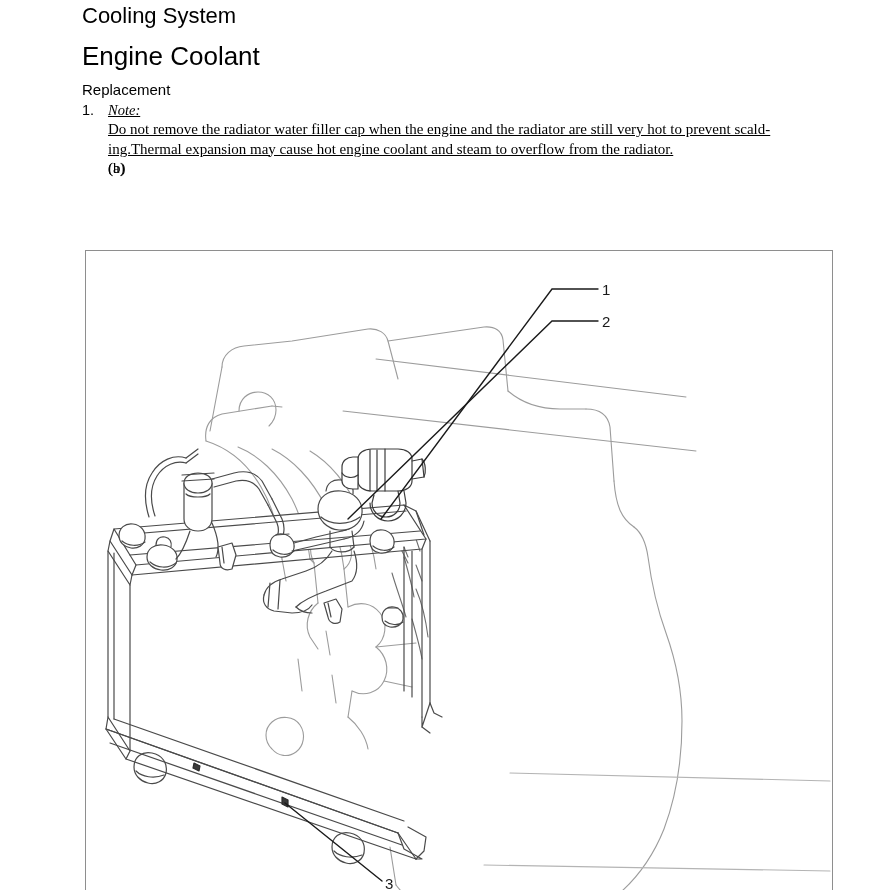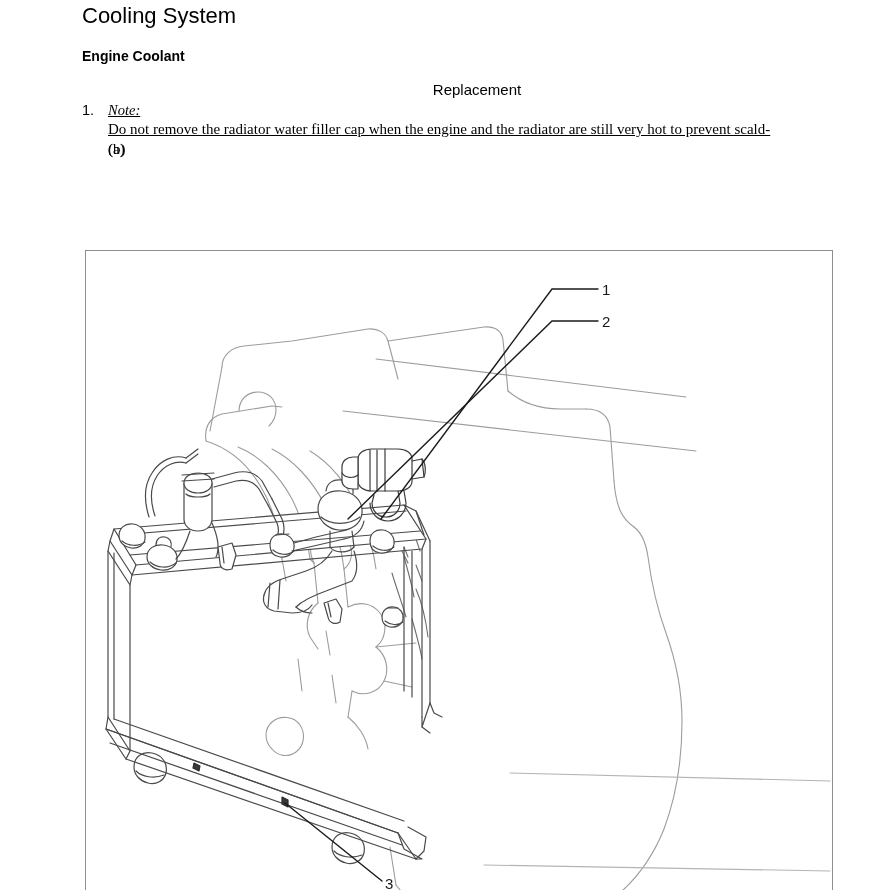--- a/index.html
+++ b/index.html
@@ -29,35 +29,34 @@
     font-size: 22px;
     line-height: 26px;
     font-weight: 400;
     letter-spacing: 0px;
     margin: 3px 0 16px 0;
     white-space: nowrap;
   }
 
   .h2-title {
     font-family: "Liberation Sans", sans-serif;
-    font-size: 14px;
+    font-size: 26px;
     line-height: 23px;
-    font-weight: 700;
+    font-weight: 400;
     margin: 7px 0 12px 0;
     white-space: nowrap;
   }
 
   .h3-title {
     font-family: "Liberation Sans", sans-serif;
     font-size: 15px;
     line-height: 19px;
     font-weight: 400;
     margin: 1px 0 0 0;
     white-space: nowrap;
-    text-align: center;
   }
 
   
   .step-row {
     position: relative;
     margin-top: 2px;
     font-family: "Liberation Sans", sans-serif;
     font-size: 14.5px;
     line-height: 19px;
     padding-left: 29px;
@@ -136,20 +135,21 @@
   <div class="h3-title">Replacement</div>
 
   <div class="step-row">
     <span class="step-num">1.</span>
   </div>
 
   <div class="note-label">Note:</div>
 
   <div class="note-body">
     <span class="ln">Do not remove the radiator water filler cap when the engine and the radiator are still very hot to prevent scald-</span>
+    <span class="ln">ing.Thermal expansion may cause hot engine coolant and steam to overflow from the radiator.</span>
   </div>
 
   <div class="substep">
     <span class="substep-letter">(a)</span>
   </div>
 
   <div class="substep">
     <span class="substep-letter">(b)</span>
   </div>
 

